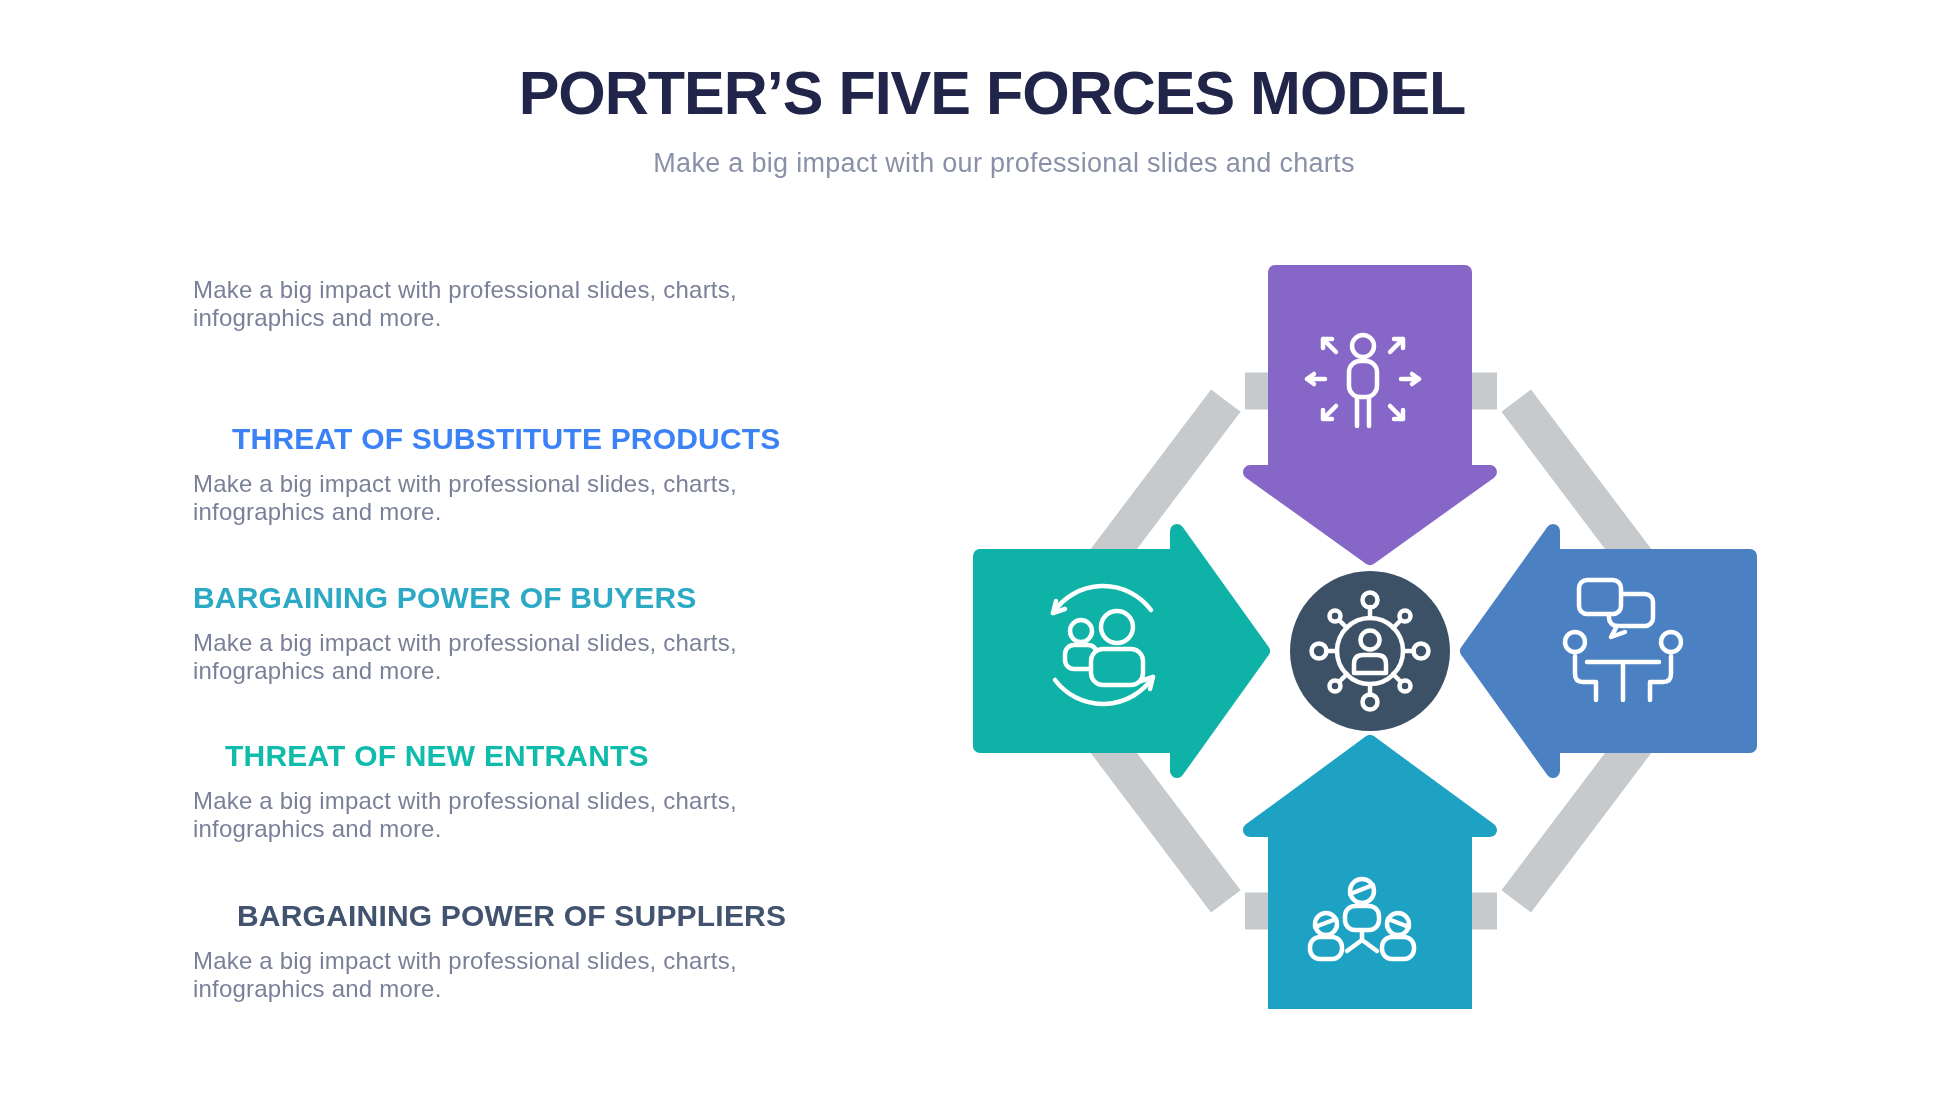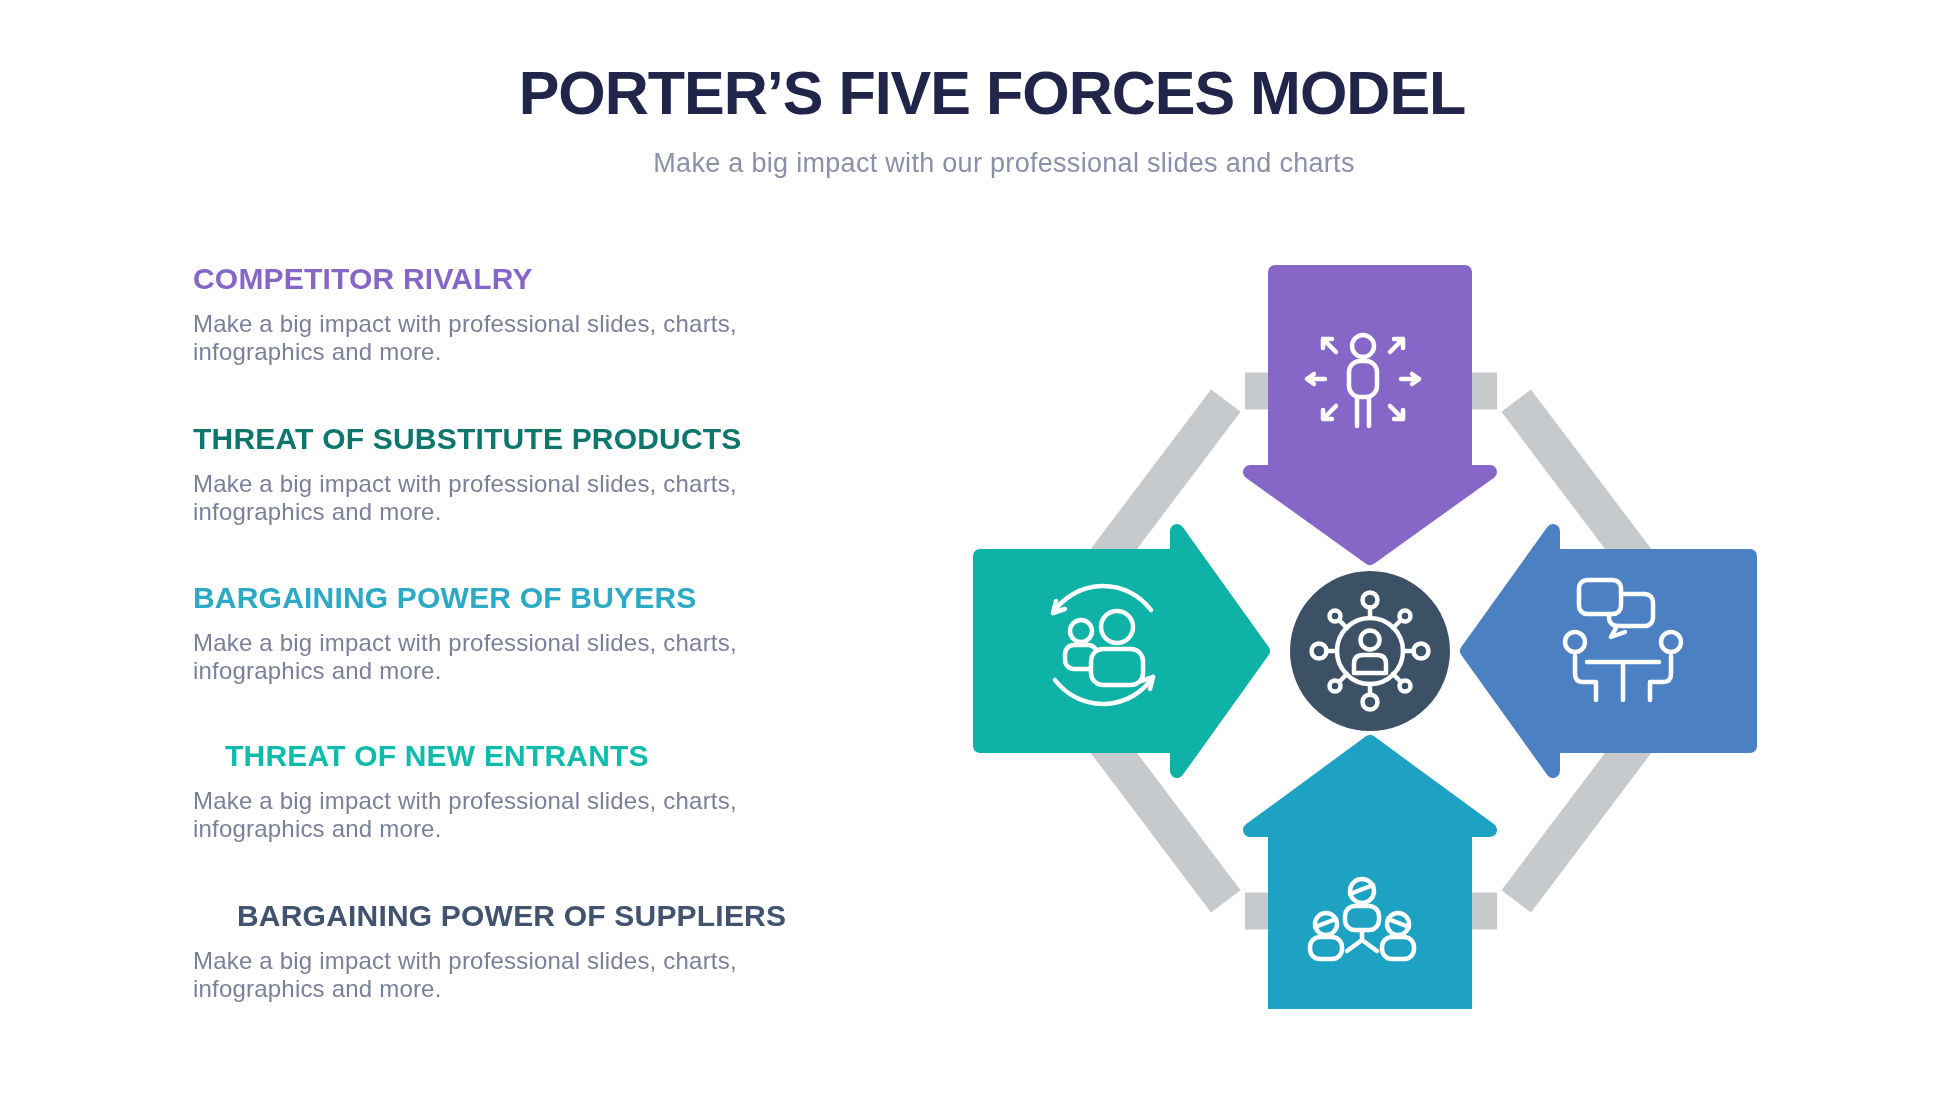--- a/index.html
+++ b/index.html
@@ -33,26 +33,25 @@
 </head>
 <body>
 
 <div class="page">
 
   <div class="title">PORTER’S FIVE FORCES MODEL</div>
   <div class="subtitle">Make a big impact with our professional slides and charts</div>
 
   <div class="forces">
     <div class="force-item fi-0">
-      <h2 style="color: rgb(134, 103, 200);">COMPETITOR RIVALRY</h2>
       <p>Make a big impact with professional slides, charts,
 infographics and more.</p>
     </div>
     <div class="force-item fi-1">
-      <h2 style="color: #0f766e;">THREAT OF SUBSTITUTE PRODUCTS</h2>
+      <h2 style="color: #3b82f6; margin-left: 39px;">THREAT OF SUBSTITUTE PRODUCTS</h2>
       <p>Make a big impact with professional slides, charts,
 infographics and more.</p>
     </div>
     <div class="force-item fi-2">
       <h2 style="color: rgb(43, 169, 197);">BARGAINING POWER OF BUYERS</h2>
       <p>Make a big impact with professional slides, charts,
 infographics and more.</p>
     </div>
     <div class="force-item fi-3">
       <h2 style="color: rgb(15, 188, 171); margin-left: 32px;">THREAT OF NEW ENTRANTS</h2>

